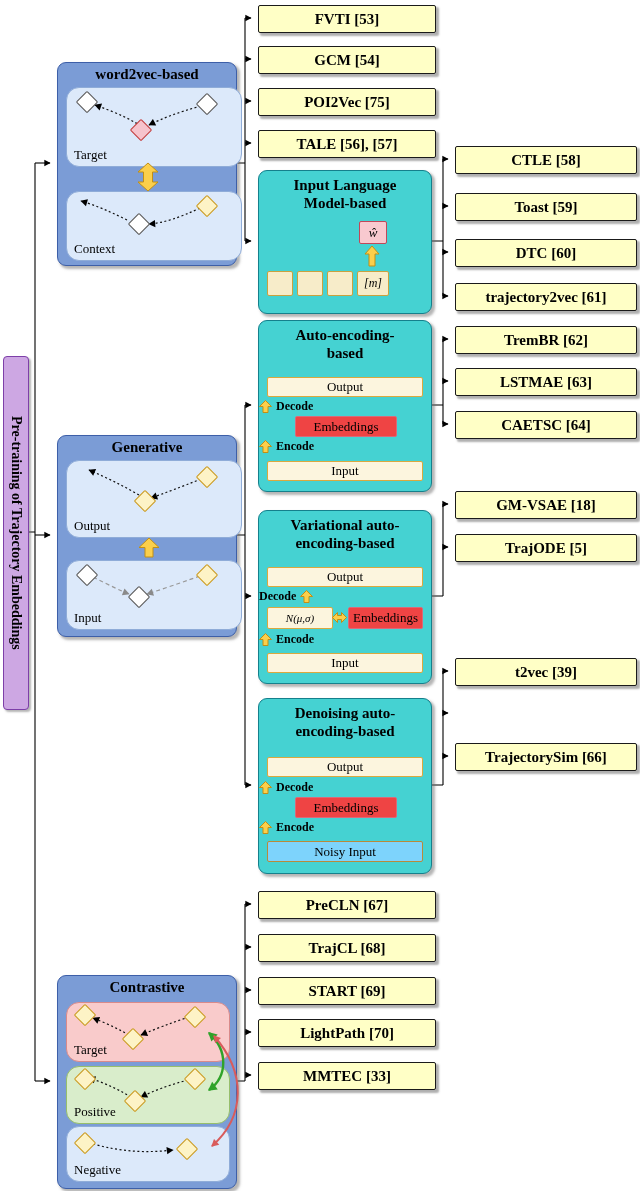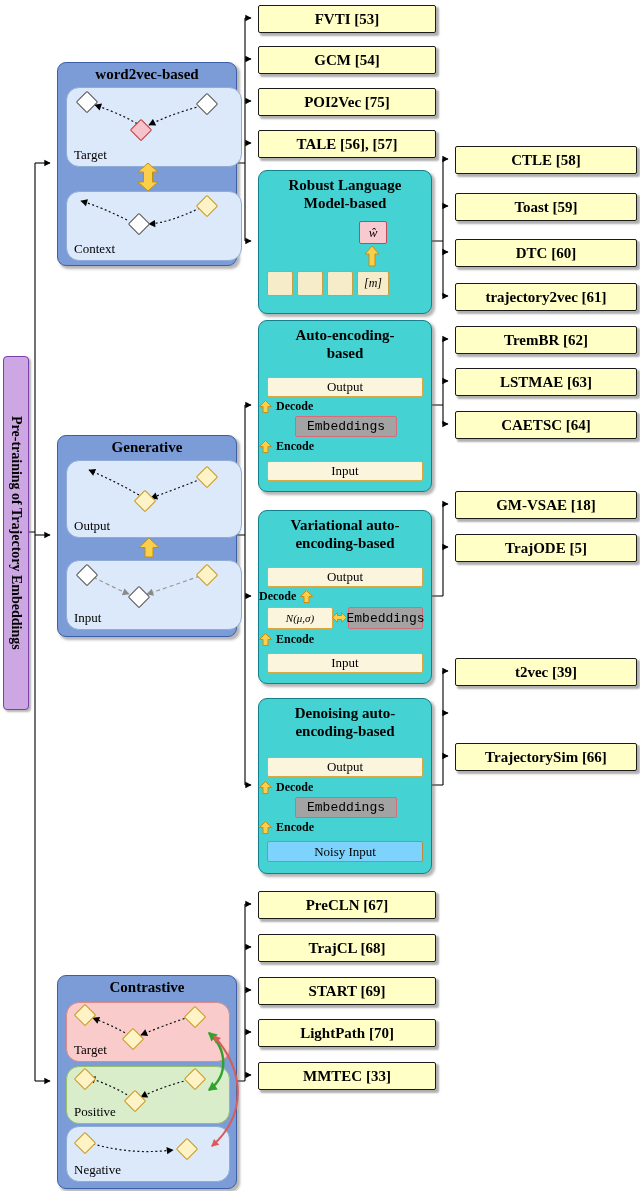--- a/index.html
+++ b/index.html
@@ -27,21 +27,21 @@
     background:#fff;border:1.4px solid #555;border-radius:1.5px;}
   .diamond.yellow{background:#FDF3C6;border-color:#C9991F;}
   .diamond.pink{background:#F6C3CC;border-color:#C23B3B;}
 
   .teal{position:absolute;width:172px;background:#45D2D2;border:1.3px solid #15808C;border-radius:9px;
     box-shadow:2.5px 2.5px 2.5px rgba(110,110,110,.5);z-index:2;}
   .teal-title{text-align:center;font-weight:bold;font-size:15px;line-height:18px;padding-top:5px;}
 
   .bar{position:absolute;height:18px;display:flex;align-items:center;justify-content:center;
     font-size:13px;background:#FCF5DE;border:1.2px solid #D9A93F;border-radius:2px;}
-  .bar.pink{background:#a3a3a3;border-color:#D86A7A;font-family:Liberation Mono, monospace;}
+  .bar.pink{background:#ef4444;border-color:#D86A7A;}
   .bar.tan{background:#7dd3fc;border-color:#B98A3A;}
   .bar.math{font-style:italic;font-size:11px;}
 
   .oprow{position:absolute;left:0;width:100%;height:16px;display:flex;align-items:center;
     gap:4px;font-size:12px;font-weight:bold;}
 
   .blk polygon{fill:#FBCF4B;stroke:#C28F15;stroke-width:1;}
 
   .sq{position:absolute;width:24px;height:23px;background:#F7ECC9;border:1.2px solid #C9A23F;border-radius:2px;}
   .msq{position:absolute;width:30px;height:23px;background:#F7ECC9;border:1.2px solid #C9A23F;border-radius:2px;
@@ -210,21 +210,21 @@
         </g>
       </svg>
       <span class="diamond yellow" style="left:10px;top:8px"></span>
       <span class="diamond yellow" style="left:112px;top:14px"></span>
       <span class="sub-label">Negative</span>
     </div>
   </div>
 
   <div class="teal" style="left:258px;top:170px;height:142px">
     <div class="teal-title">
-      <div>Robust Language</div>
+      <div>Input Language</div>
       <div>Model-based</div>
     </div>
     <div class="what-box" style="left:100px;top:50px">ŵ</div>
     <svg class="blk" style="position:absolute;left:105px;top:74px" width="16" height="22" viewBox="0 0 16 22">
       <polygon points="8,1 15,9 11,9 11,21 5,21 5,9 1,9"></polygon>
     </svg>
     <span class="sq" style="left:8px;top:100px"></span>
     <span class="sq" style="left:38px;top:100px"></span>
     <span class="sq" style="left:68px;top:100px"></span>
     <span class="msq" style="left:98px;top:100px">[m]</span>

